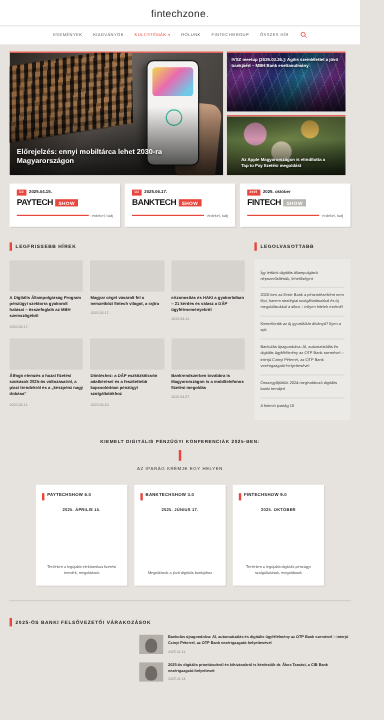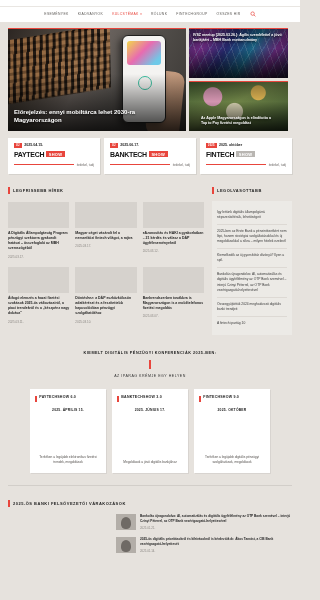--- a/index.html
+++ b/index.html
@@ -181,20 +181,23 @@
   .iv-t { font-size:3.2px; line-height:1.5; font-weight:700; color:#262626; }
   .iv-d { font-size:2.9px; color:#8c8884; margin-top:2.5px; }
   .divider { height:1px; background:#d2cec9; margin:0 8px; }
 </style>
 </head>
 <body>
 
 <div class="page">
 
   <div class="topbar">
+    <div class="brand">
+      <span>fintechzone</span><span class="dot">.</span>
+    </div>
     <div class="navwrap">
       <div class="nav">
         <a>ESEMÉNYEK</a>
         <a>KIADVÁNYOK</a>
         <a class="active"><span>KULCSTÉMÁK</span><span class="caret">▾</span></a>
         <a>RÓLUNK</a>
         <a>FINTECHGROUP</a>
         <a>ÖSSZES HÍR</a>
         <span>
           <svg class="search-ic" viewBox="0 0 16 16" fill="none" stroke="#e8453c" stroke-width="1.8">

